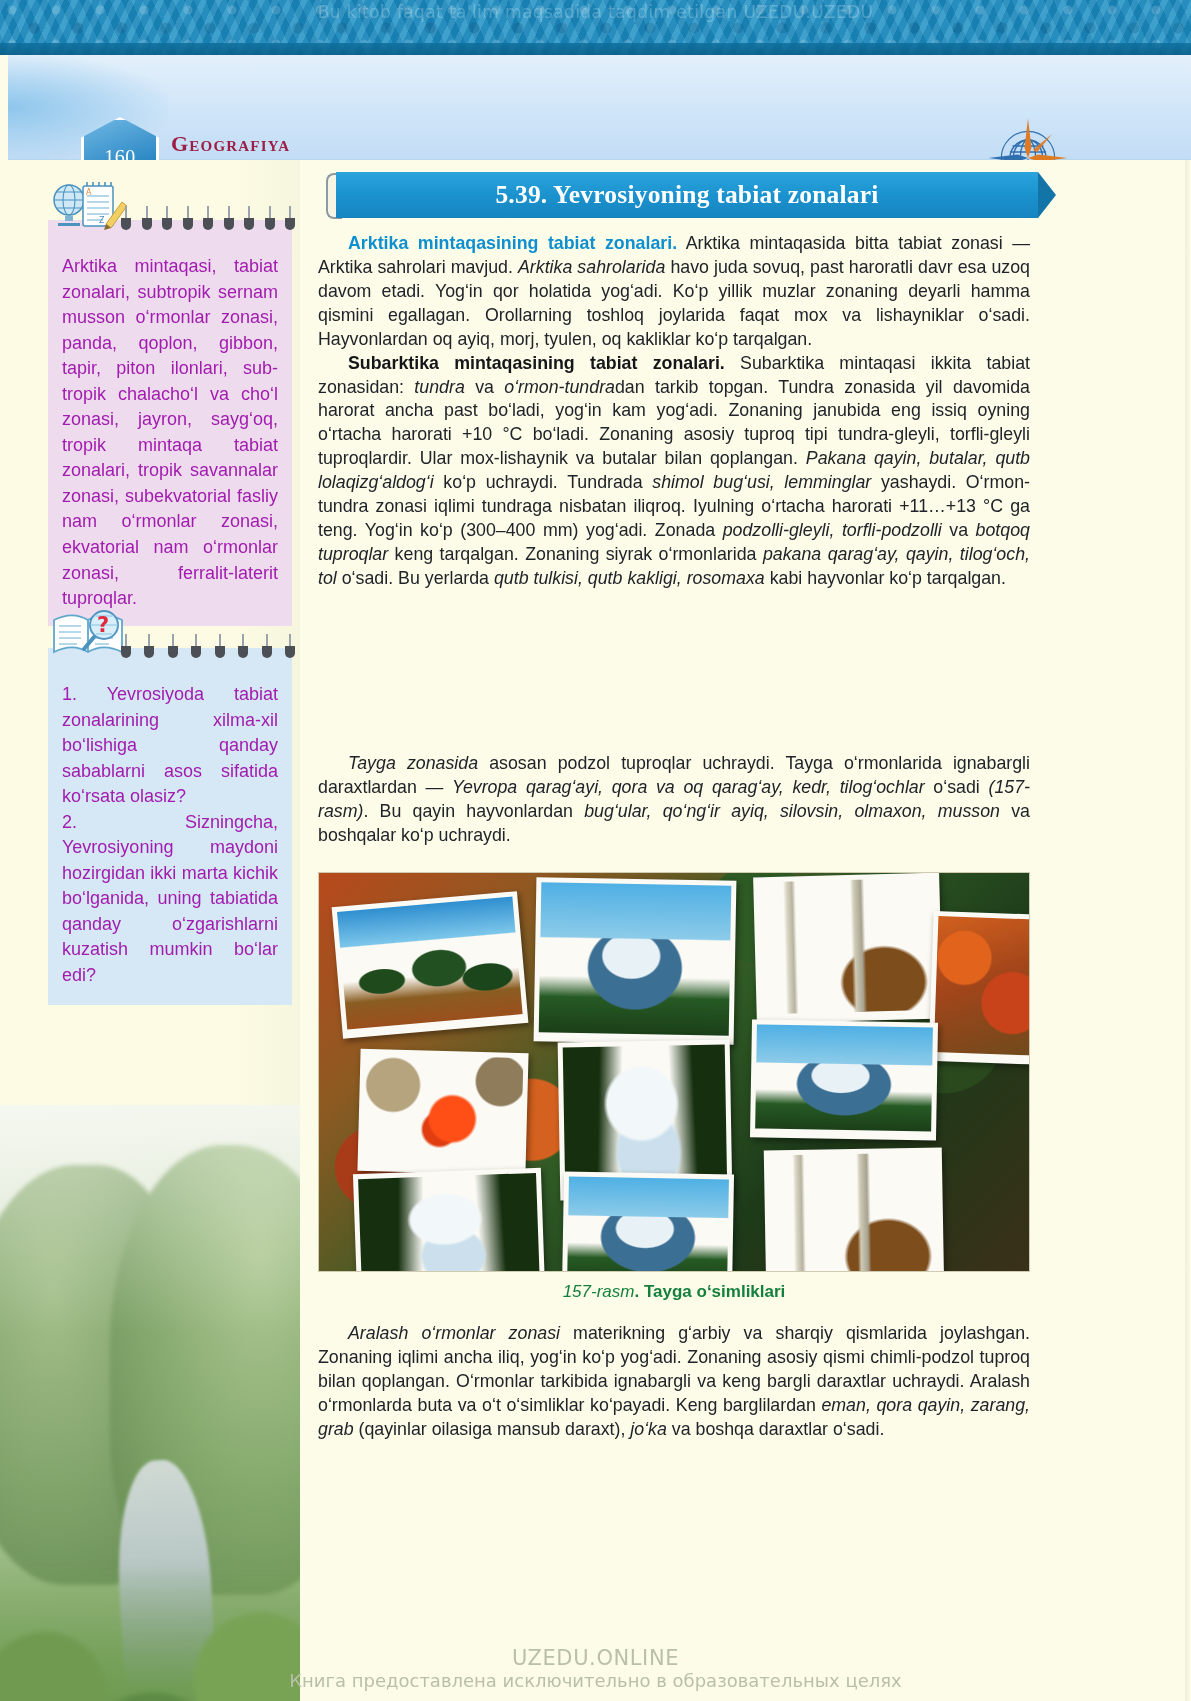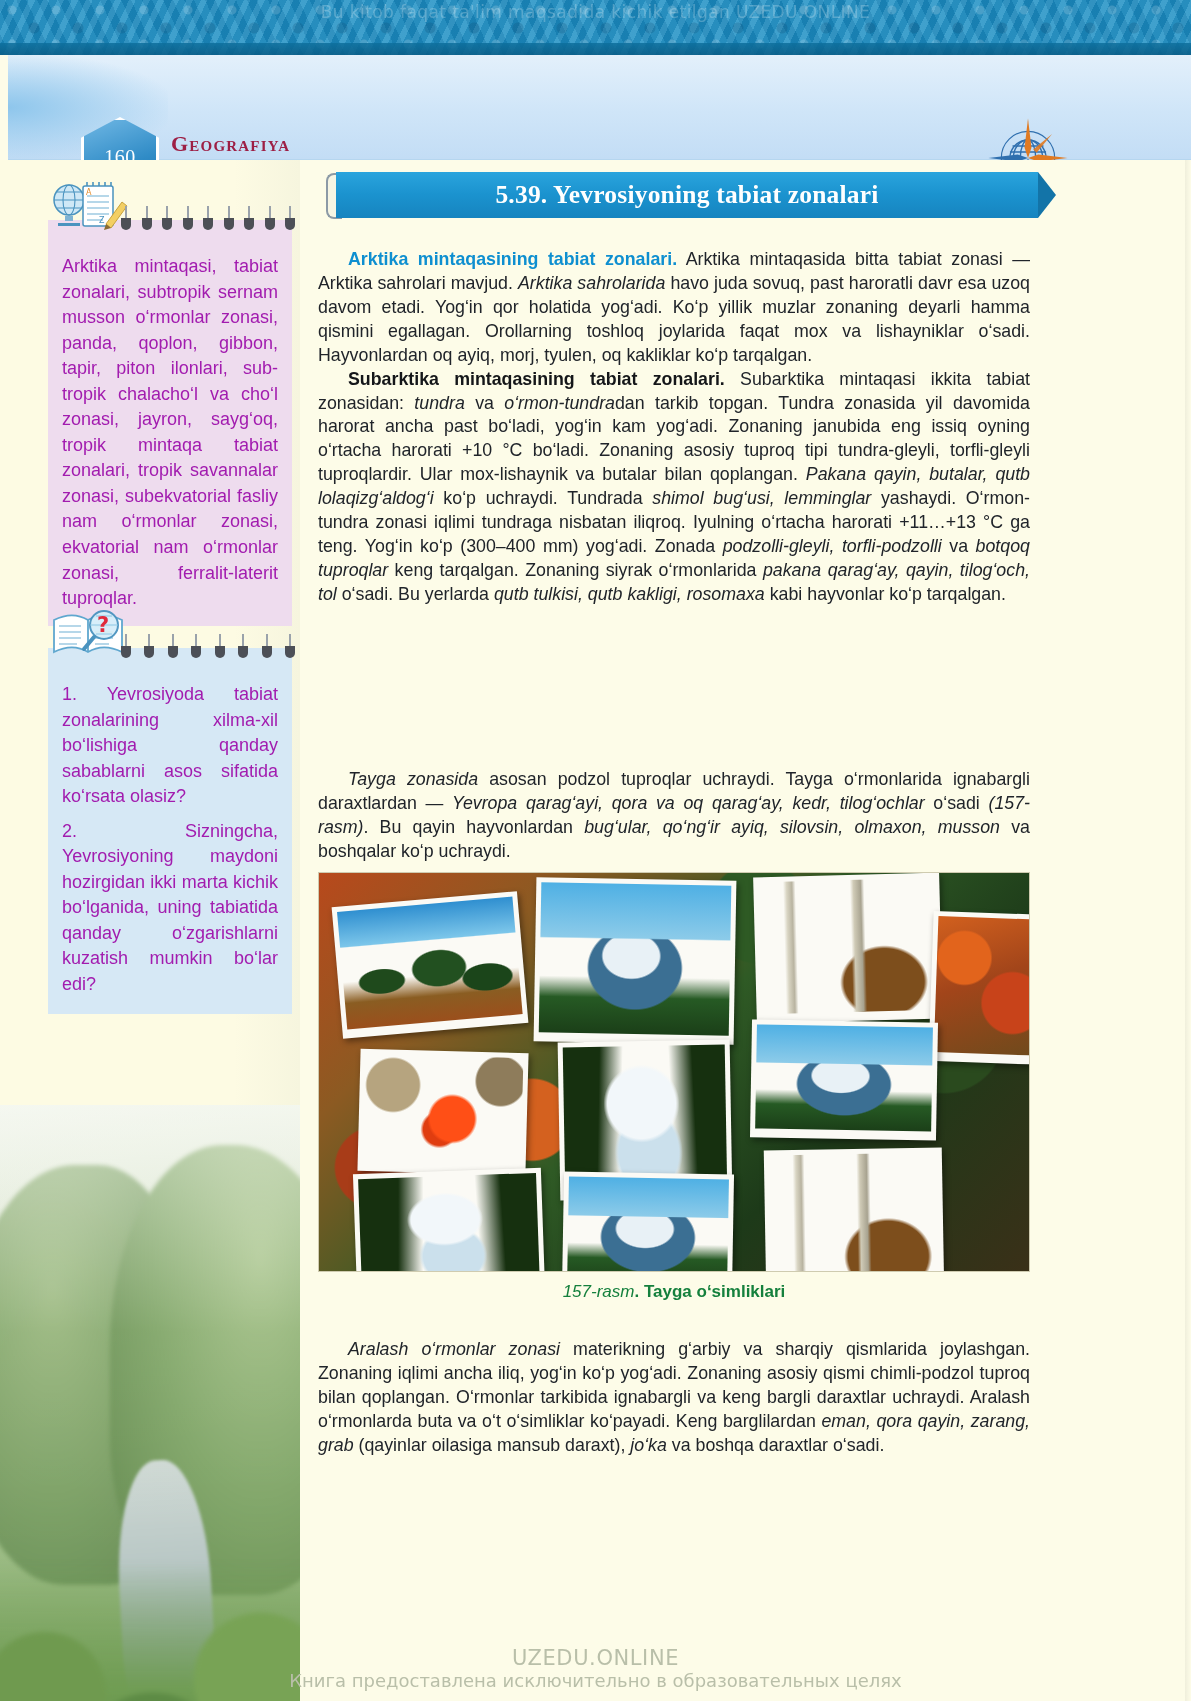--- a/index.html
+++ b/index.html
@@ -104,21 +104,21 @@
   .spiral::after {
     content:""; position:absolute; left:1px; top:12px; width:10px; height:12px;
     border-radius: 0 0 6px 6px; background:#4c4f56;
   }
   .note-text {
     font-size: 18px; line-height: 1.42; color: #a21caf;
     text-align: justify; text-justify: inter-word;
     font-family: "Liberation Sans", sans-serif;
     padding: 0 8px;
   }
-  #questions-box .q { margin-bottom: 9px; }
+  #questions-box .q { }
   #questions-box .q:last-child { margin-bottom: 0; }
 
   
   #sidebar-photo {
     position: absolute; left: 0; top: 945px; width: 300px; height: 756px;
     overflow: hidden;
   }
   #sidebar-photo .sky {
     position:absolute; inset:0;
     background: linear-gradient(175deg,#eef2ea 0%, #dfe8d6 14%, #b9cfa4 34%, #9dbd86 55%, #87ab6e 78%, #7fa468 100%);
@@ -184,21 +184,20 @@
     color: #ffffff; font-family: "Liberation Serif", serif;
     font-size: 25.5px; font-weight: bold; letter-spacing: .2px;
     white-space: nowrap;
   }
 
   .body-text {
     position: absolute; left: 18px; width: 712px;
     font-size: 17.8px; line-height: 1.345; color: #20242a;
     text-align: justify; text-justify: inter-word;
     font-family: "Liberation Sans", sans-serif;
-    margin-top: 16px;
   }
   .body-text p { text-indent: 30px; }
   .lead-blue { color: #0e8fd0; font-weight: bold; }
   .lead-dark { color: #141619; font-weight: bold; }
   em { font-style: italic; }
 
   #para-block-1 { top: 72px; }
   #para-block-2 { top: 592px; }
 
   
@@ -305,21 +304,21 @@
     background: linear-gradient(90deg, rgba(0,0,0,.05), rgba(0,0,0,0));
   }
 </style>
 </head>
 <body>
 
 <div id="top-band">
   <div class="weave"></div>
   <div class="band-shade"></div>
 </div>
-<div id="top-watermark">Bu kitob faqat ta'lim maqsadida kichik etilgan  UZEDU.ONLINE</div>
+<div id="top-watermark">Bu kitob faqat ta'lim maqsadida taqdim etilgan  UZEDU.UZEDU</div>
 
 <div id="header">
   <div id="header-left-glow"></div>
 
   <div id="page-hex">
     <span id="page-number">160</span>
   </div>
 
   <div id="subject-title">Geografiya</div>
   <div id="header-rule"></div>

